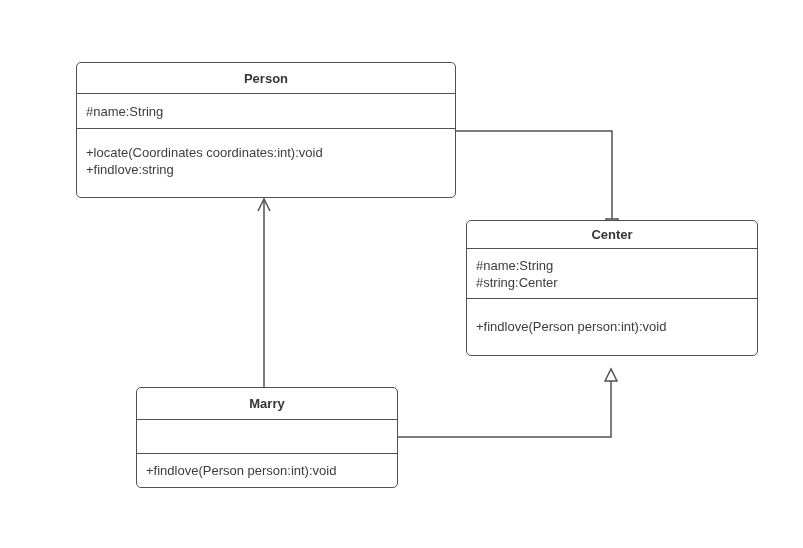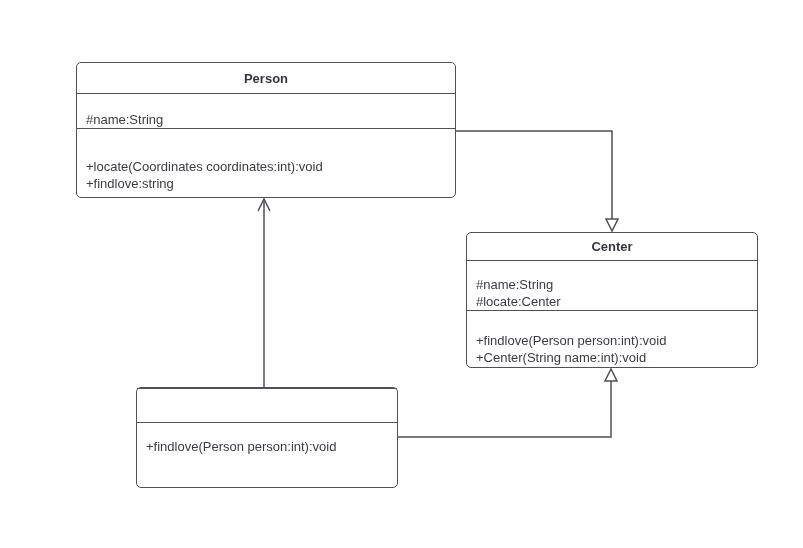--- a/index.html
+++ b/index.html
@@ -51,21 +51,21 @@
     text-align: center;
     display: flex;
     align-items: center;
     justify-content: center;
     color: #34353b;
   }
   .uml-class .section {
     border-top: 1.5px solid var(--stroke);
     display: flex;
     flex-direction: column;
-    justify-content: flex-end;
+    justify-content: center;
     padding-left: 9px;
     line-height: 17px;
   }
 </style>
 </head>
 <body>
 
 <div id="canvas">
 
   <svg class="connectors" viewBox="0 0 803 548">
@@ -90,32 +90,32 @@
     <div class="title" style="height:30px;">Person</div>
     <div class="section" style="height:35px;">
       <div>#name:String</div>
     </div>
     <div class="section" style="height:64px;">
       <div>+locate(Coordinates coordinates:int):void</div>
       <div>+findlove:string</div>
     </div>
   </div>
 
-  <div class="uml-class" style="left:450px; top:232px; width:292px; height:136px;">
+  <div class="uml-class" style="left:450px; top:220px; width:292px; height:136px;">
     <div class="title" style="height:27px;">Center</div>
     <div class="section" style="height:50px;">
       <div>#name:String</div>
-      <div>#locate:Center</div>
+      <div>#string:Center</div>
     </div>
     <div class="section" style="height:56px;">
       <div>+findlove(Person person:int):void</div>
-      <div>+Center(String name:int):void</div>
     </div>
   </div>
 
   <div class="uml-class" style="left:120px; top:387px; width:262px; height:101px;">
+    <div class="title" style="height:31px;">Marry</div>
     <div class="section" style="height:34px;"></div>
     <div class="section" style="height:33px;">
       <div>+findlove(Person person:int):void</div>
     </div>
   </div>
 
 </div>
 
 </body></html>

